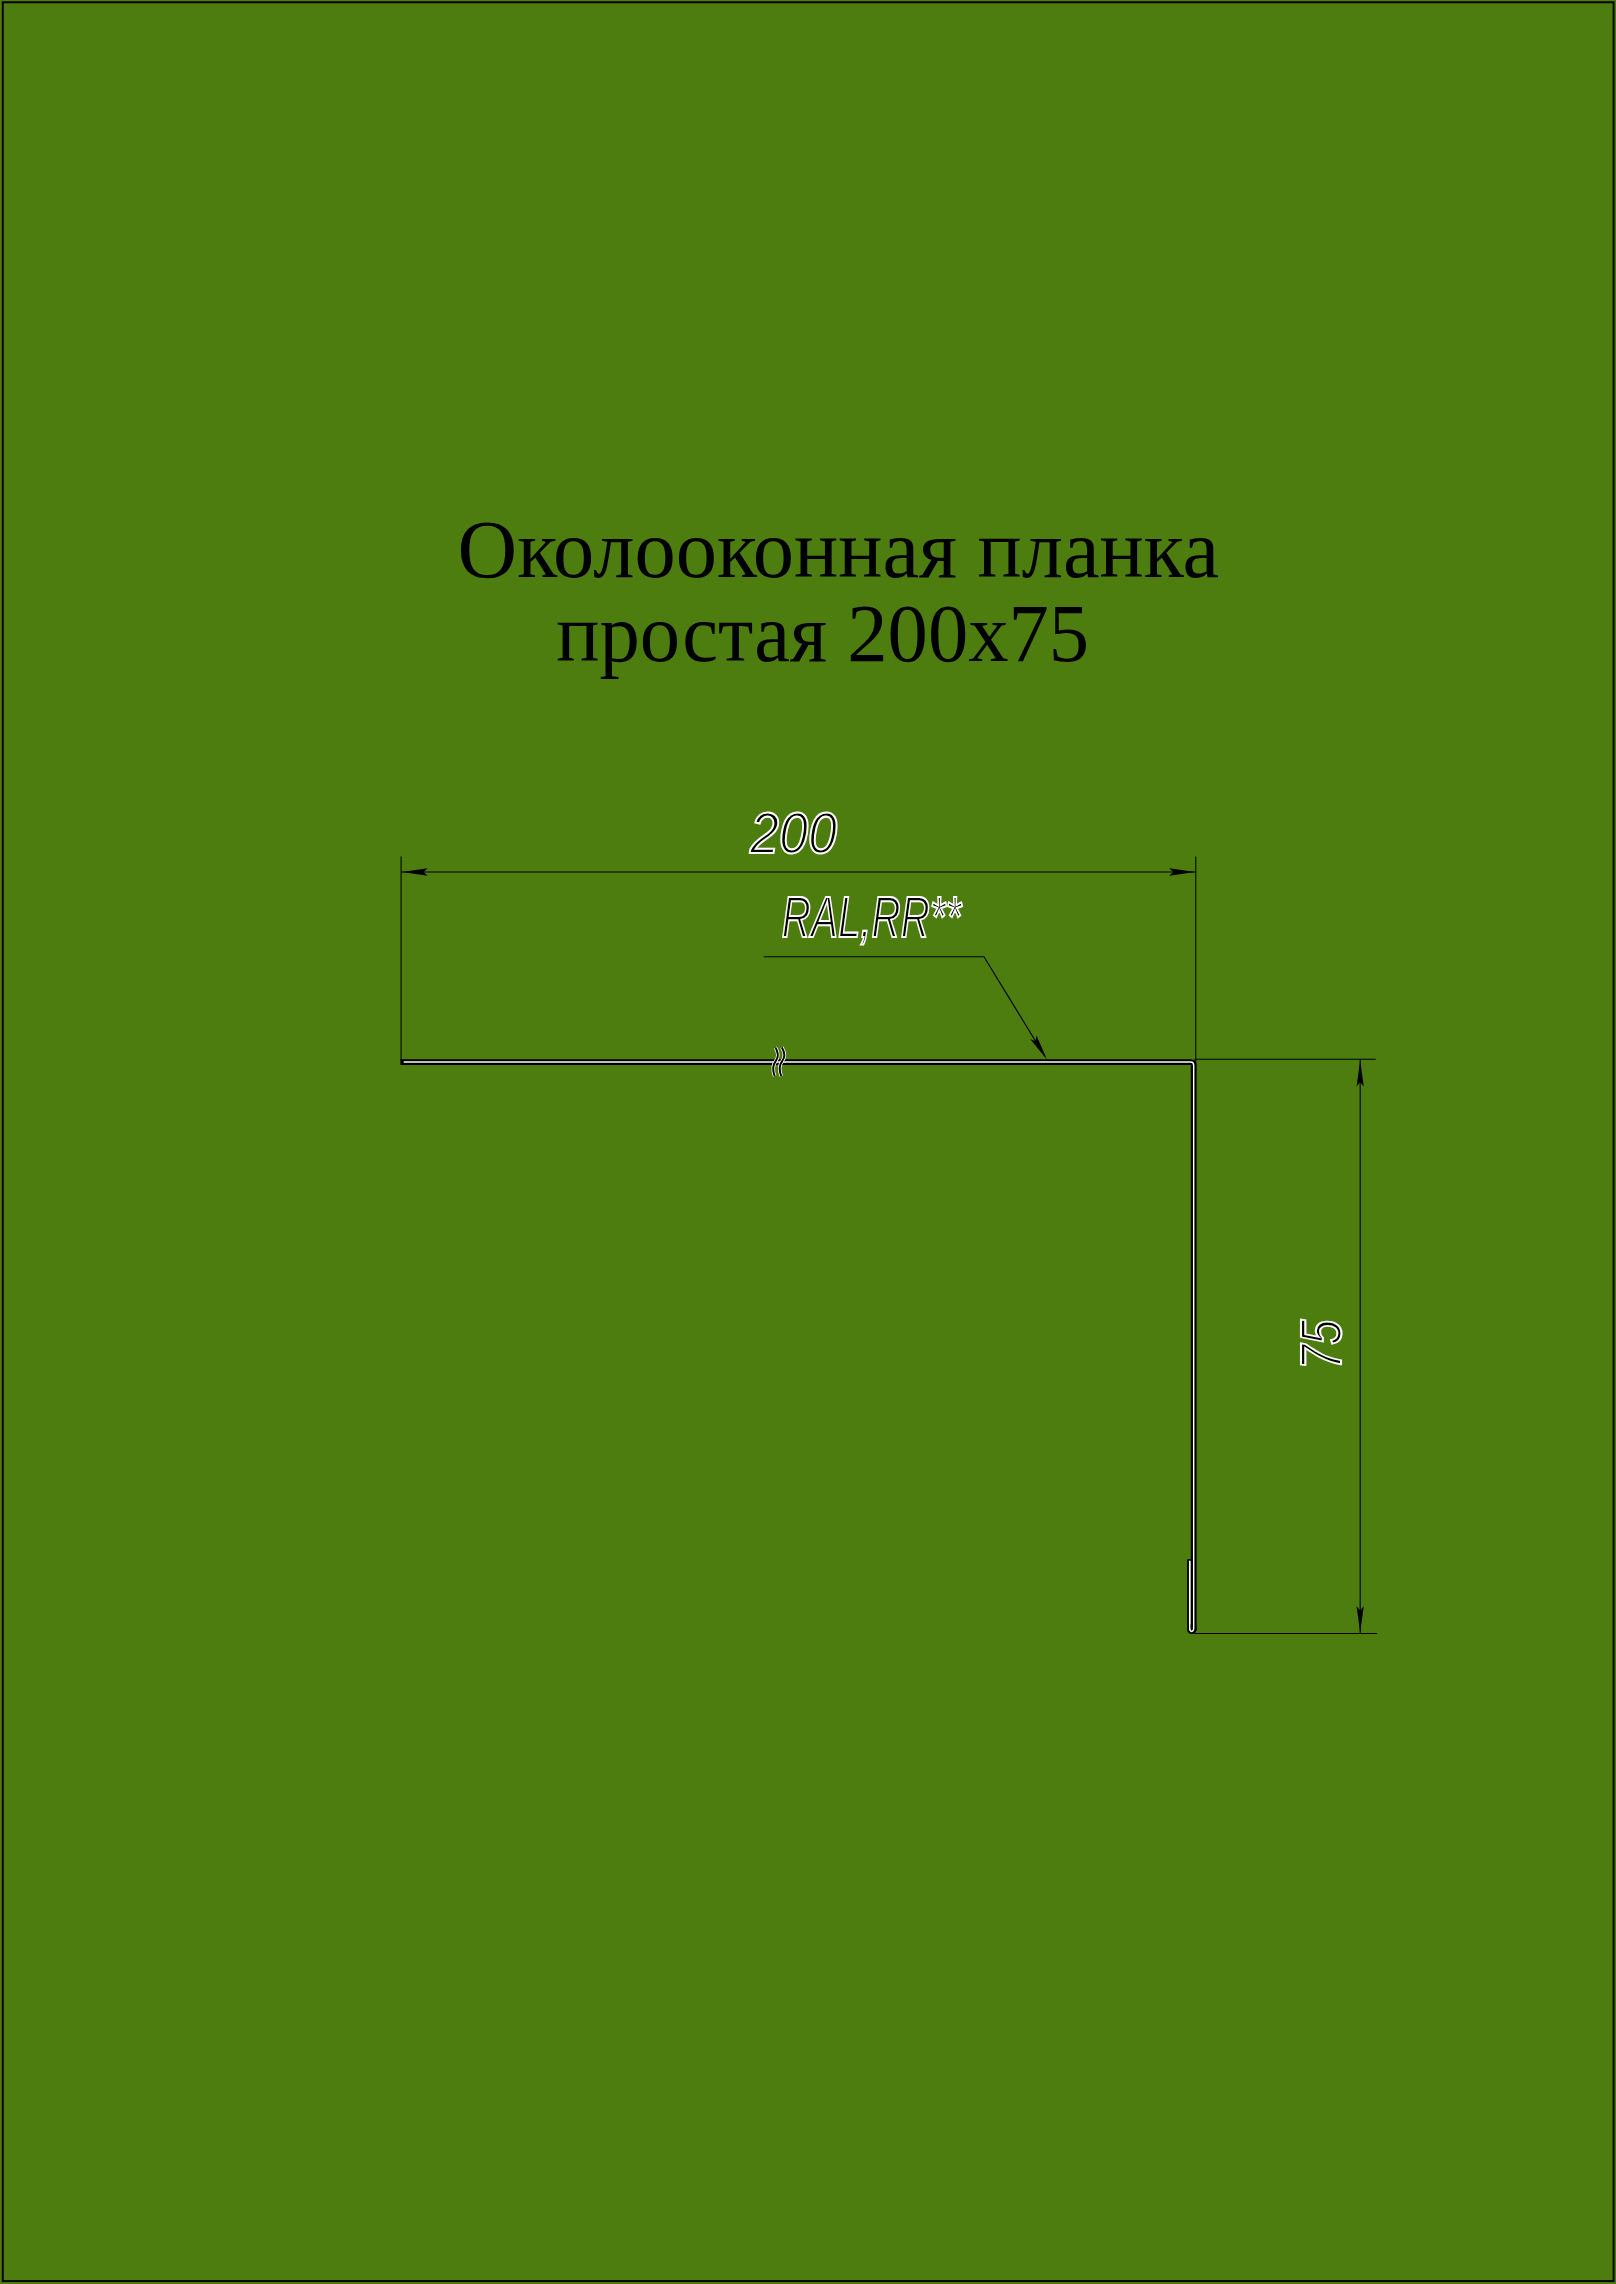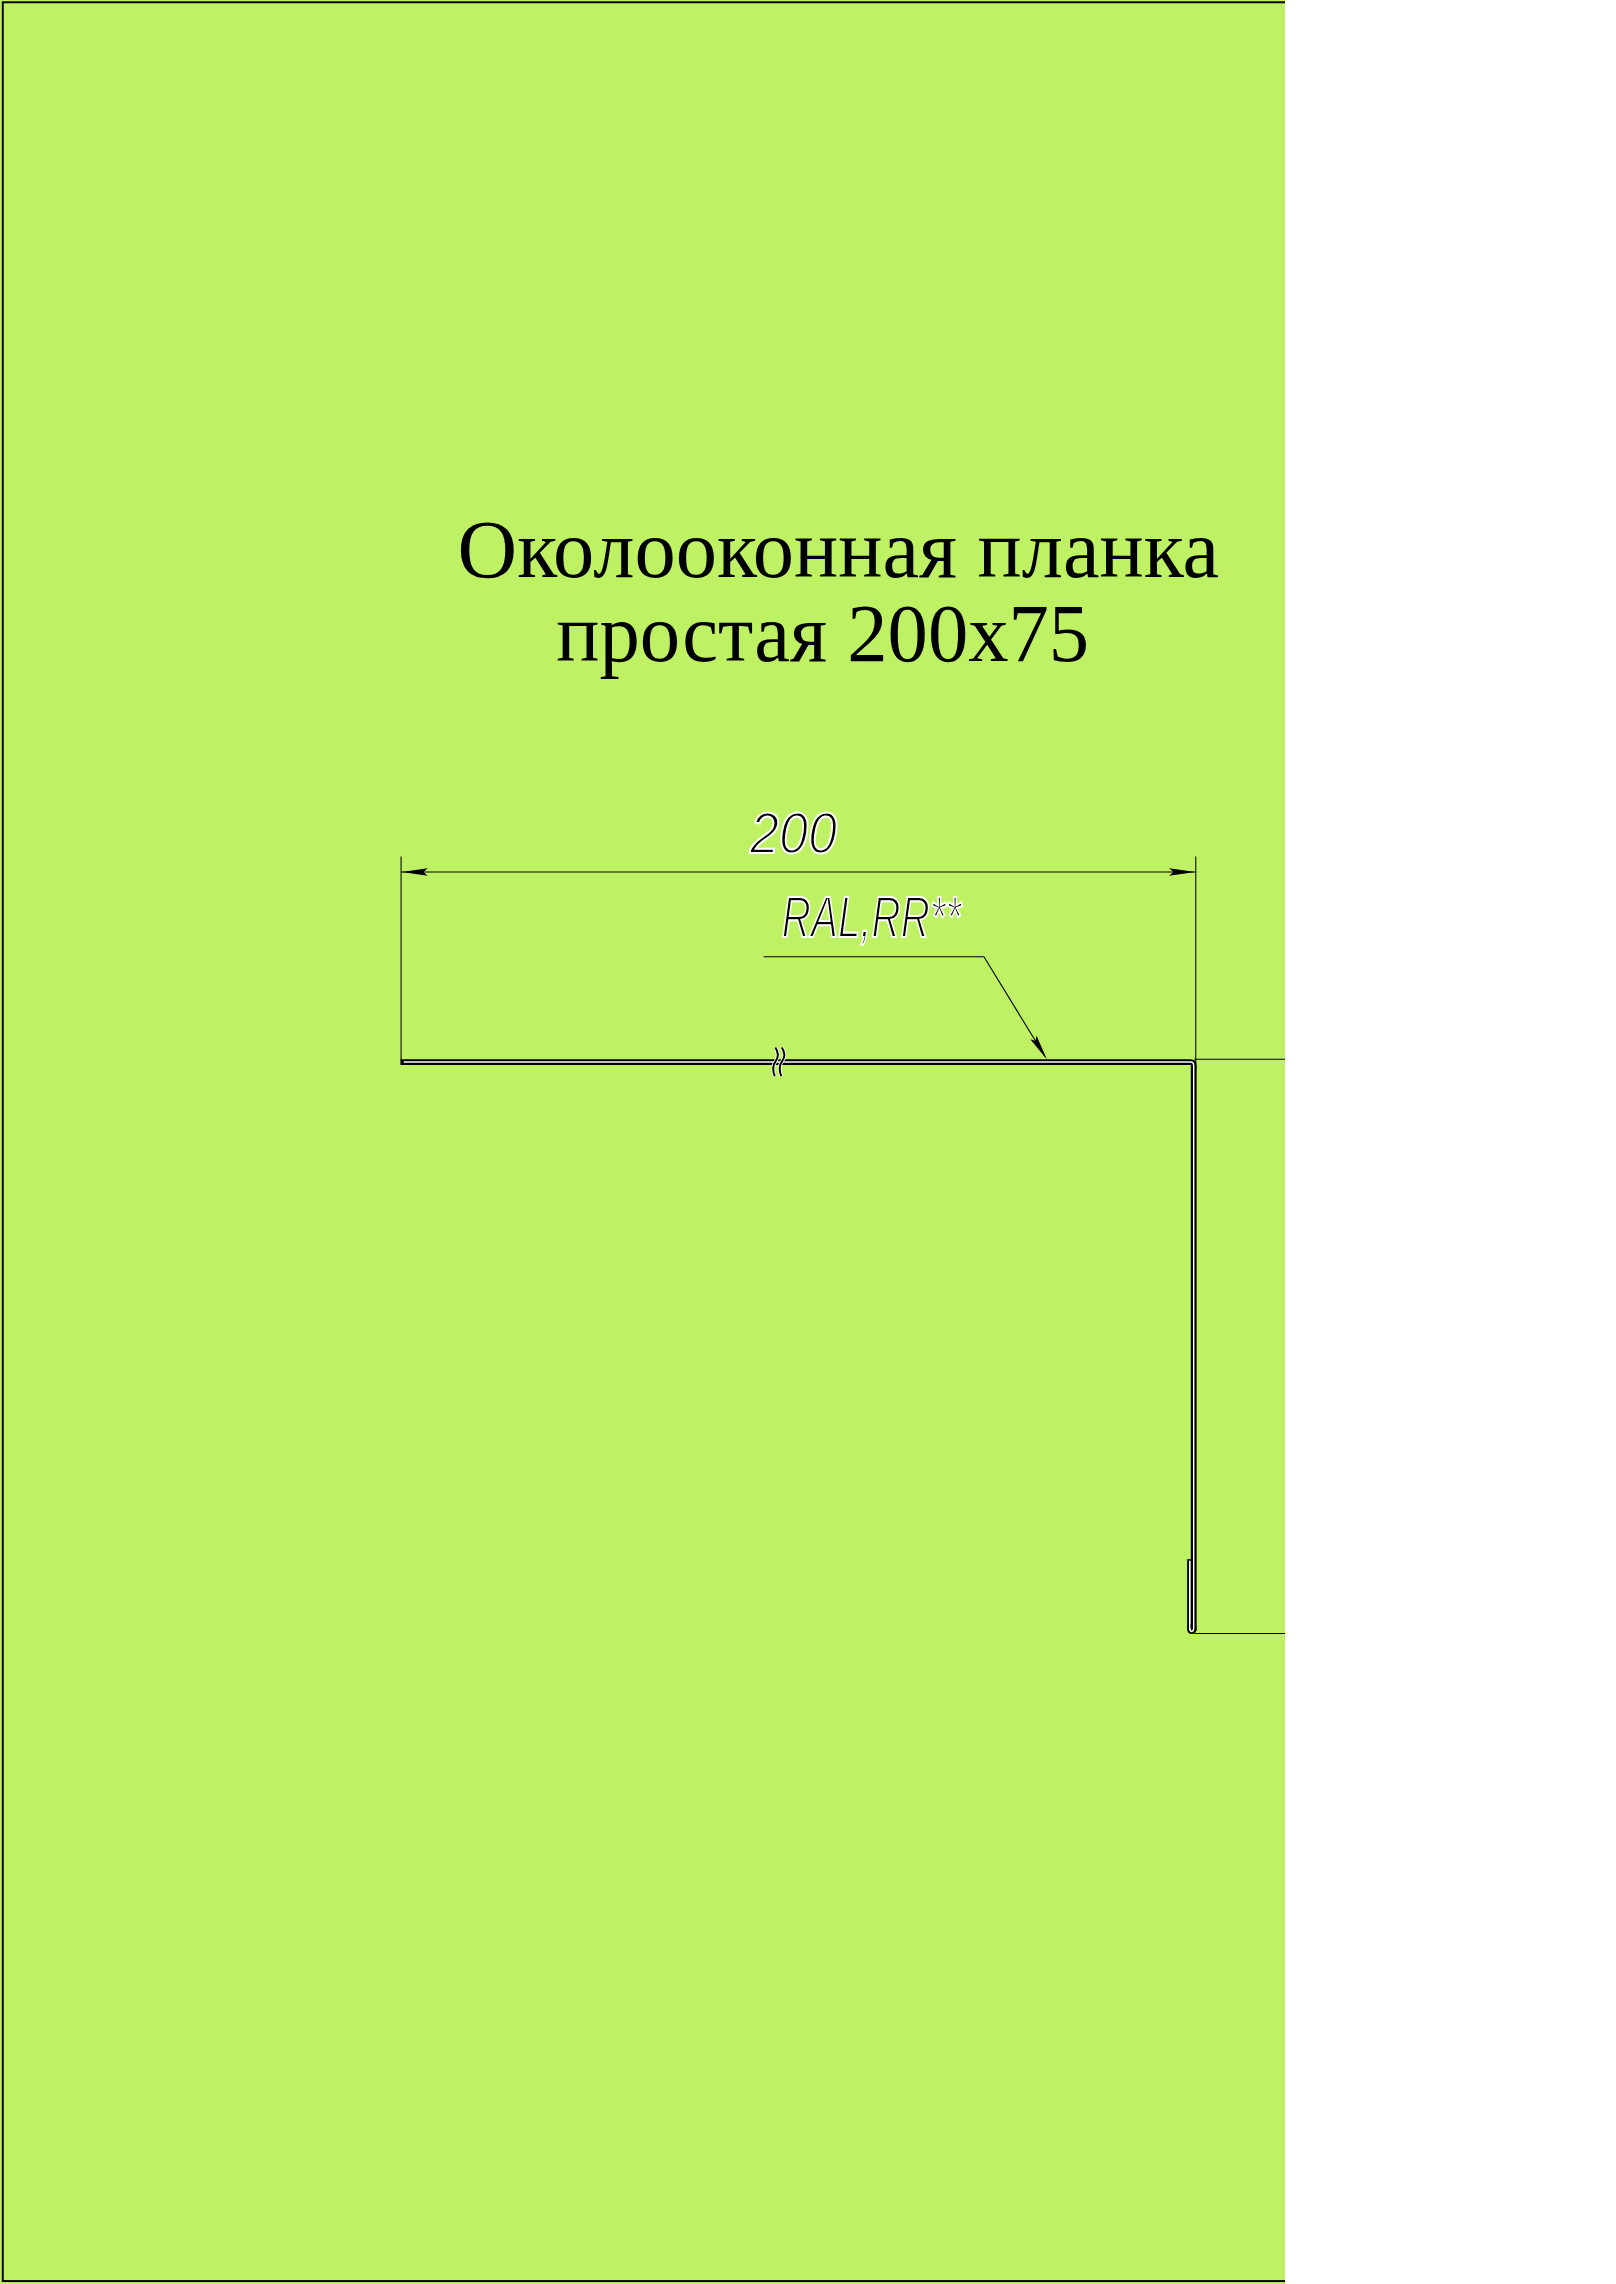--- a/index.html
+++ b/index.html
@@ -1,16 +1,16 @@
 <!DOCTYPE html>
 <html style="font-size:10.4px"><head>
 <meta charset="utf-8">
 <style>
 html,body{margin:0;padding:0;background:#ffffff;}
-#page{position:relative;width:1285px;height:2284px;background:#bef264;overflow:hidden;text-align:right;}
+#page{position:relative;width:1616px;height:2284px;background:#4d7c0f;overflow:hidden;text-align:right;}
 svg{position:absolute;top:0;left:0;display:block;}
 </style>
 </head>
 <body>
 <div id="page">
 <svg width="1617" height="2284" viewBox="0 0 2488 3515">
   <defs>
     <path id="arr" d="M0,0 L-40,-5.6 L-33.5,0 L-40,5.6 Z"></path>
   </defs>
 

